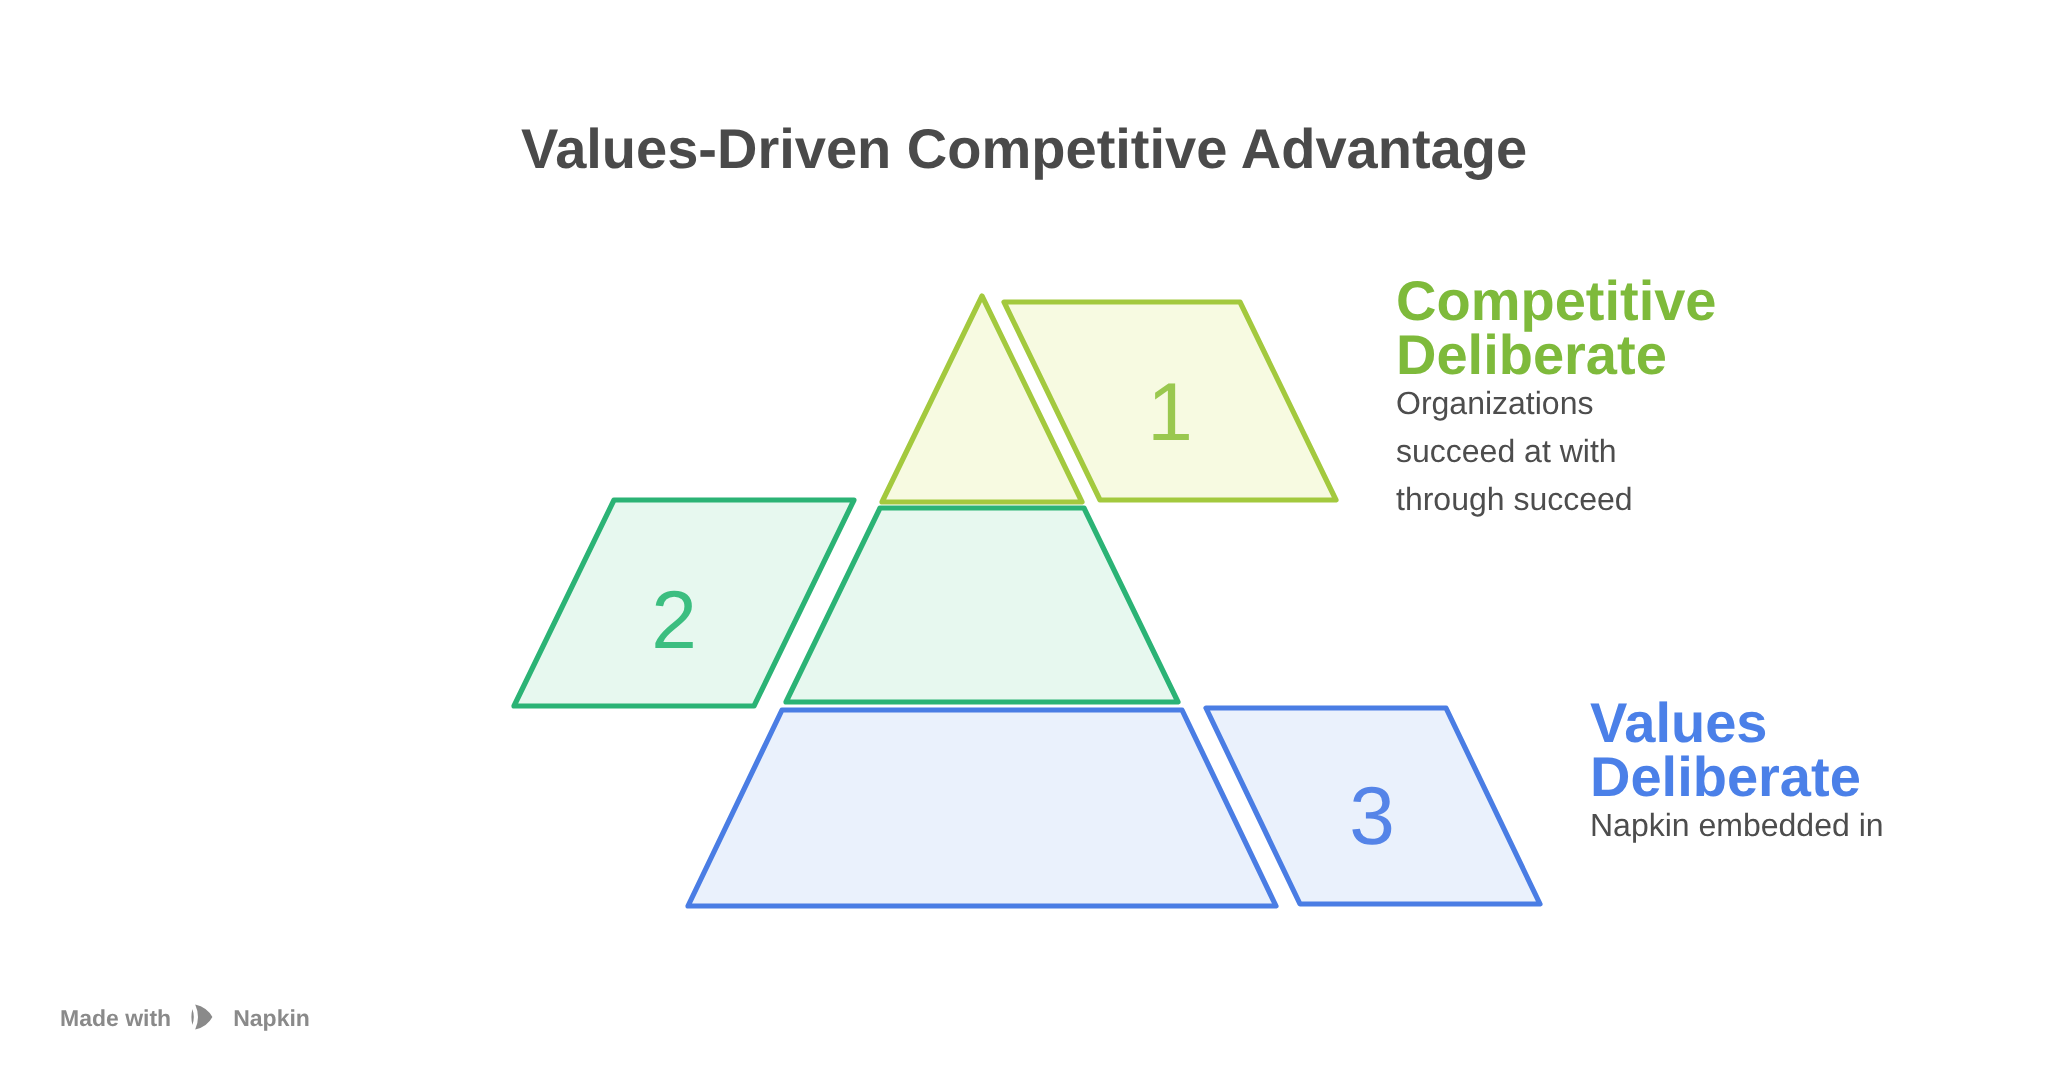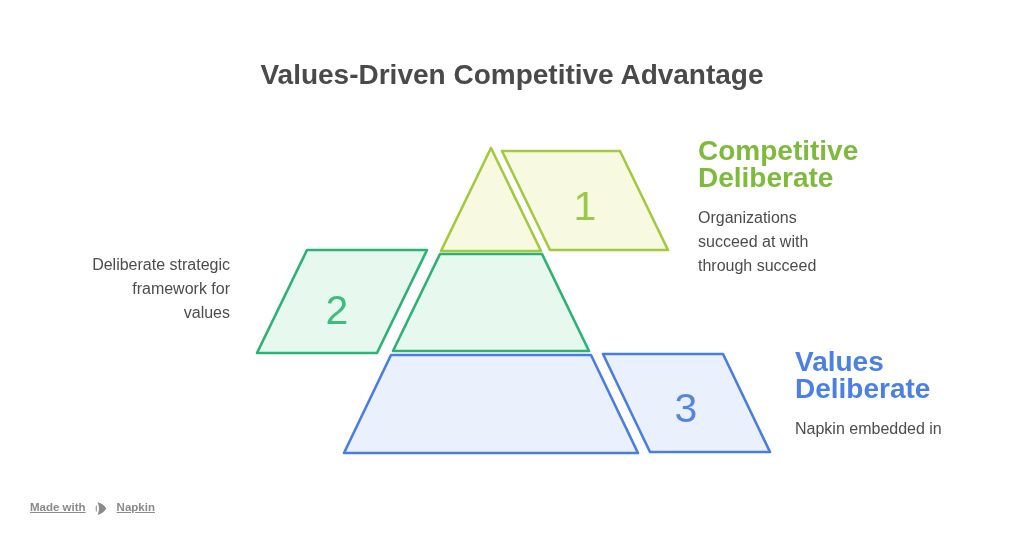--- a/index.html
+++ b/index.html
@@ -24,33 +24,32 @@
     font-family:"Liberation Sans", sans-serif;
     font-size:41px; font-weight:400; text-anchor:middle;
   }
 
   .label { position:absolute; }
   .label .heading {
     font-size:28px; font-weight:bold; line-height:27px;
     color:var(--hc, #444);
   }
   .label .body {
-    margin-top:15px; font-size:16px; line-height:24px;
+    font-size:16px; line-height:24px;
     color:var(--bc, #4d4d4d);
   }
   #label-competitive { left:698px; top:137px; width:160px; text-align:left; }
   #label-strategic   { left:78px;  top:238px; width:152px; text-align:right; }
   #label-values      { left:795px; top:348px; width:180px; text-align:left; }
 
   .footer {
     position:absolute; left:30px; top:501px;
-    display:flex; align-items:flex-start; gap:9px;
+    display:flex; align-items:flex-end; gap:9px;
     font-size:11.5px; font-weight:bold;
     color:var(--c, #8a8a8a);
-    text-decoration:underline;
   }
   .footer .napkin-icon { display:inline-block; width:13px; height:15px; }
 </style>
 </head>
 <body>
 
 <div class="stage">
 
   <h1 class="title" style="--c: #4a4a4a;">Values-Driven Competitive Advantage</h1>
 
@@ -76,25 +75,20 @@
       <div>Deliberate</div>
     </div>
     <div class="body" style="--bc: #4d4d4d;">
       <div>Organizations</div>
       <div>succeed at with</div>
       <div>through succeed</div>
     </div>
   </div>
 
   <div class="label" id="label-strategic">
-    <div class="body" style="--bc: #4d4d4d;">
-      <div>Deliberate strategic</div>
-      <div>framework for</div>
-      <div>values</div>
-    </div>
   </div>
 
   <div class="label" id="label-values">
     <div class="heading" style="--hc: #4b80e8;">
       <div>Values</div>
       <div>Deliberate</div>
     </div>
     <div class="body" style="--bc: #4d4d4d;">
       <div>Napkin embedded in</div>
     </div>

